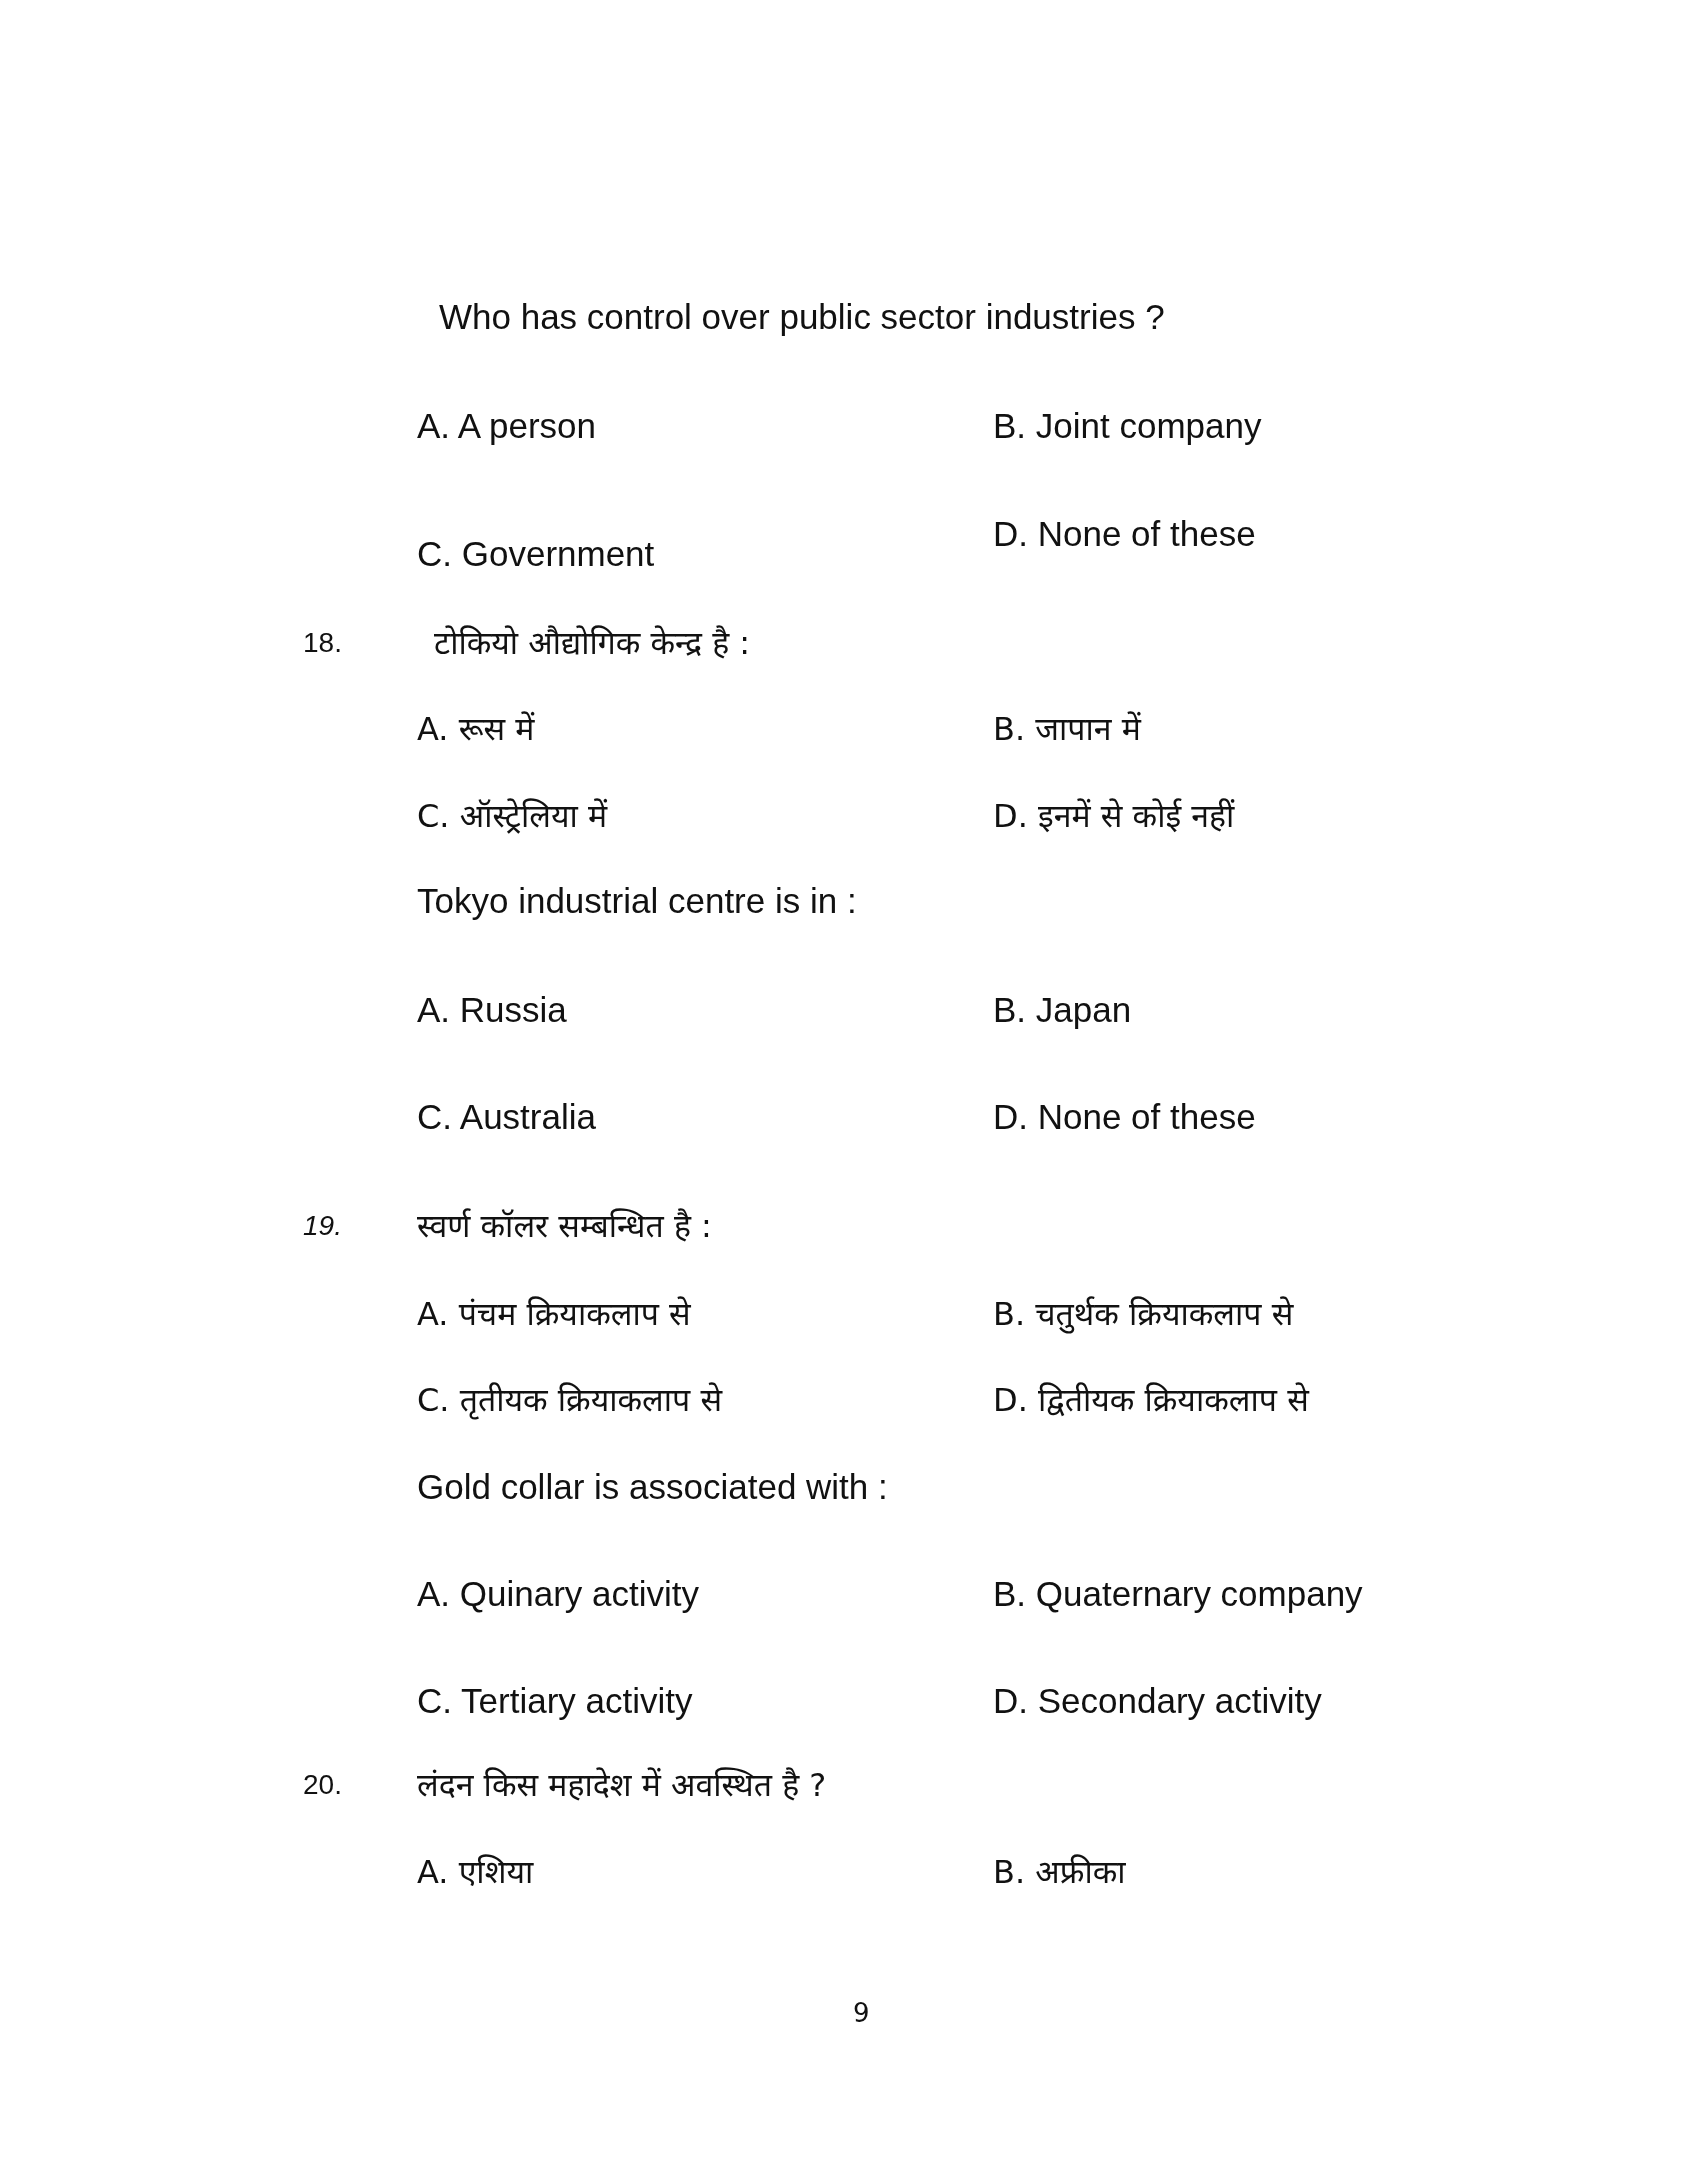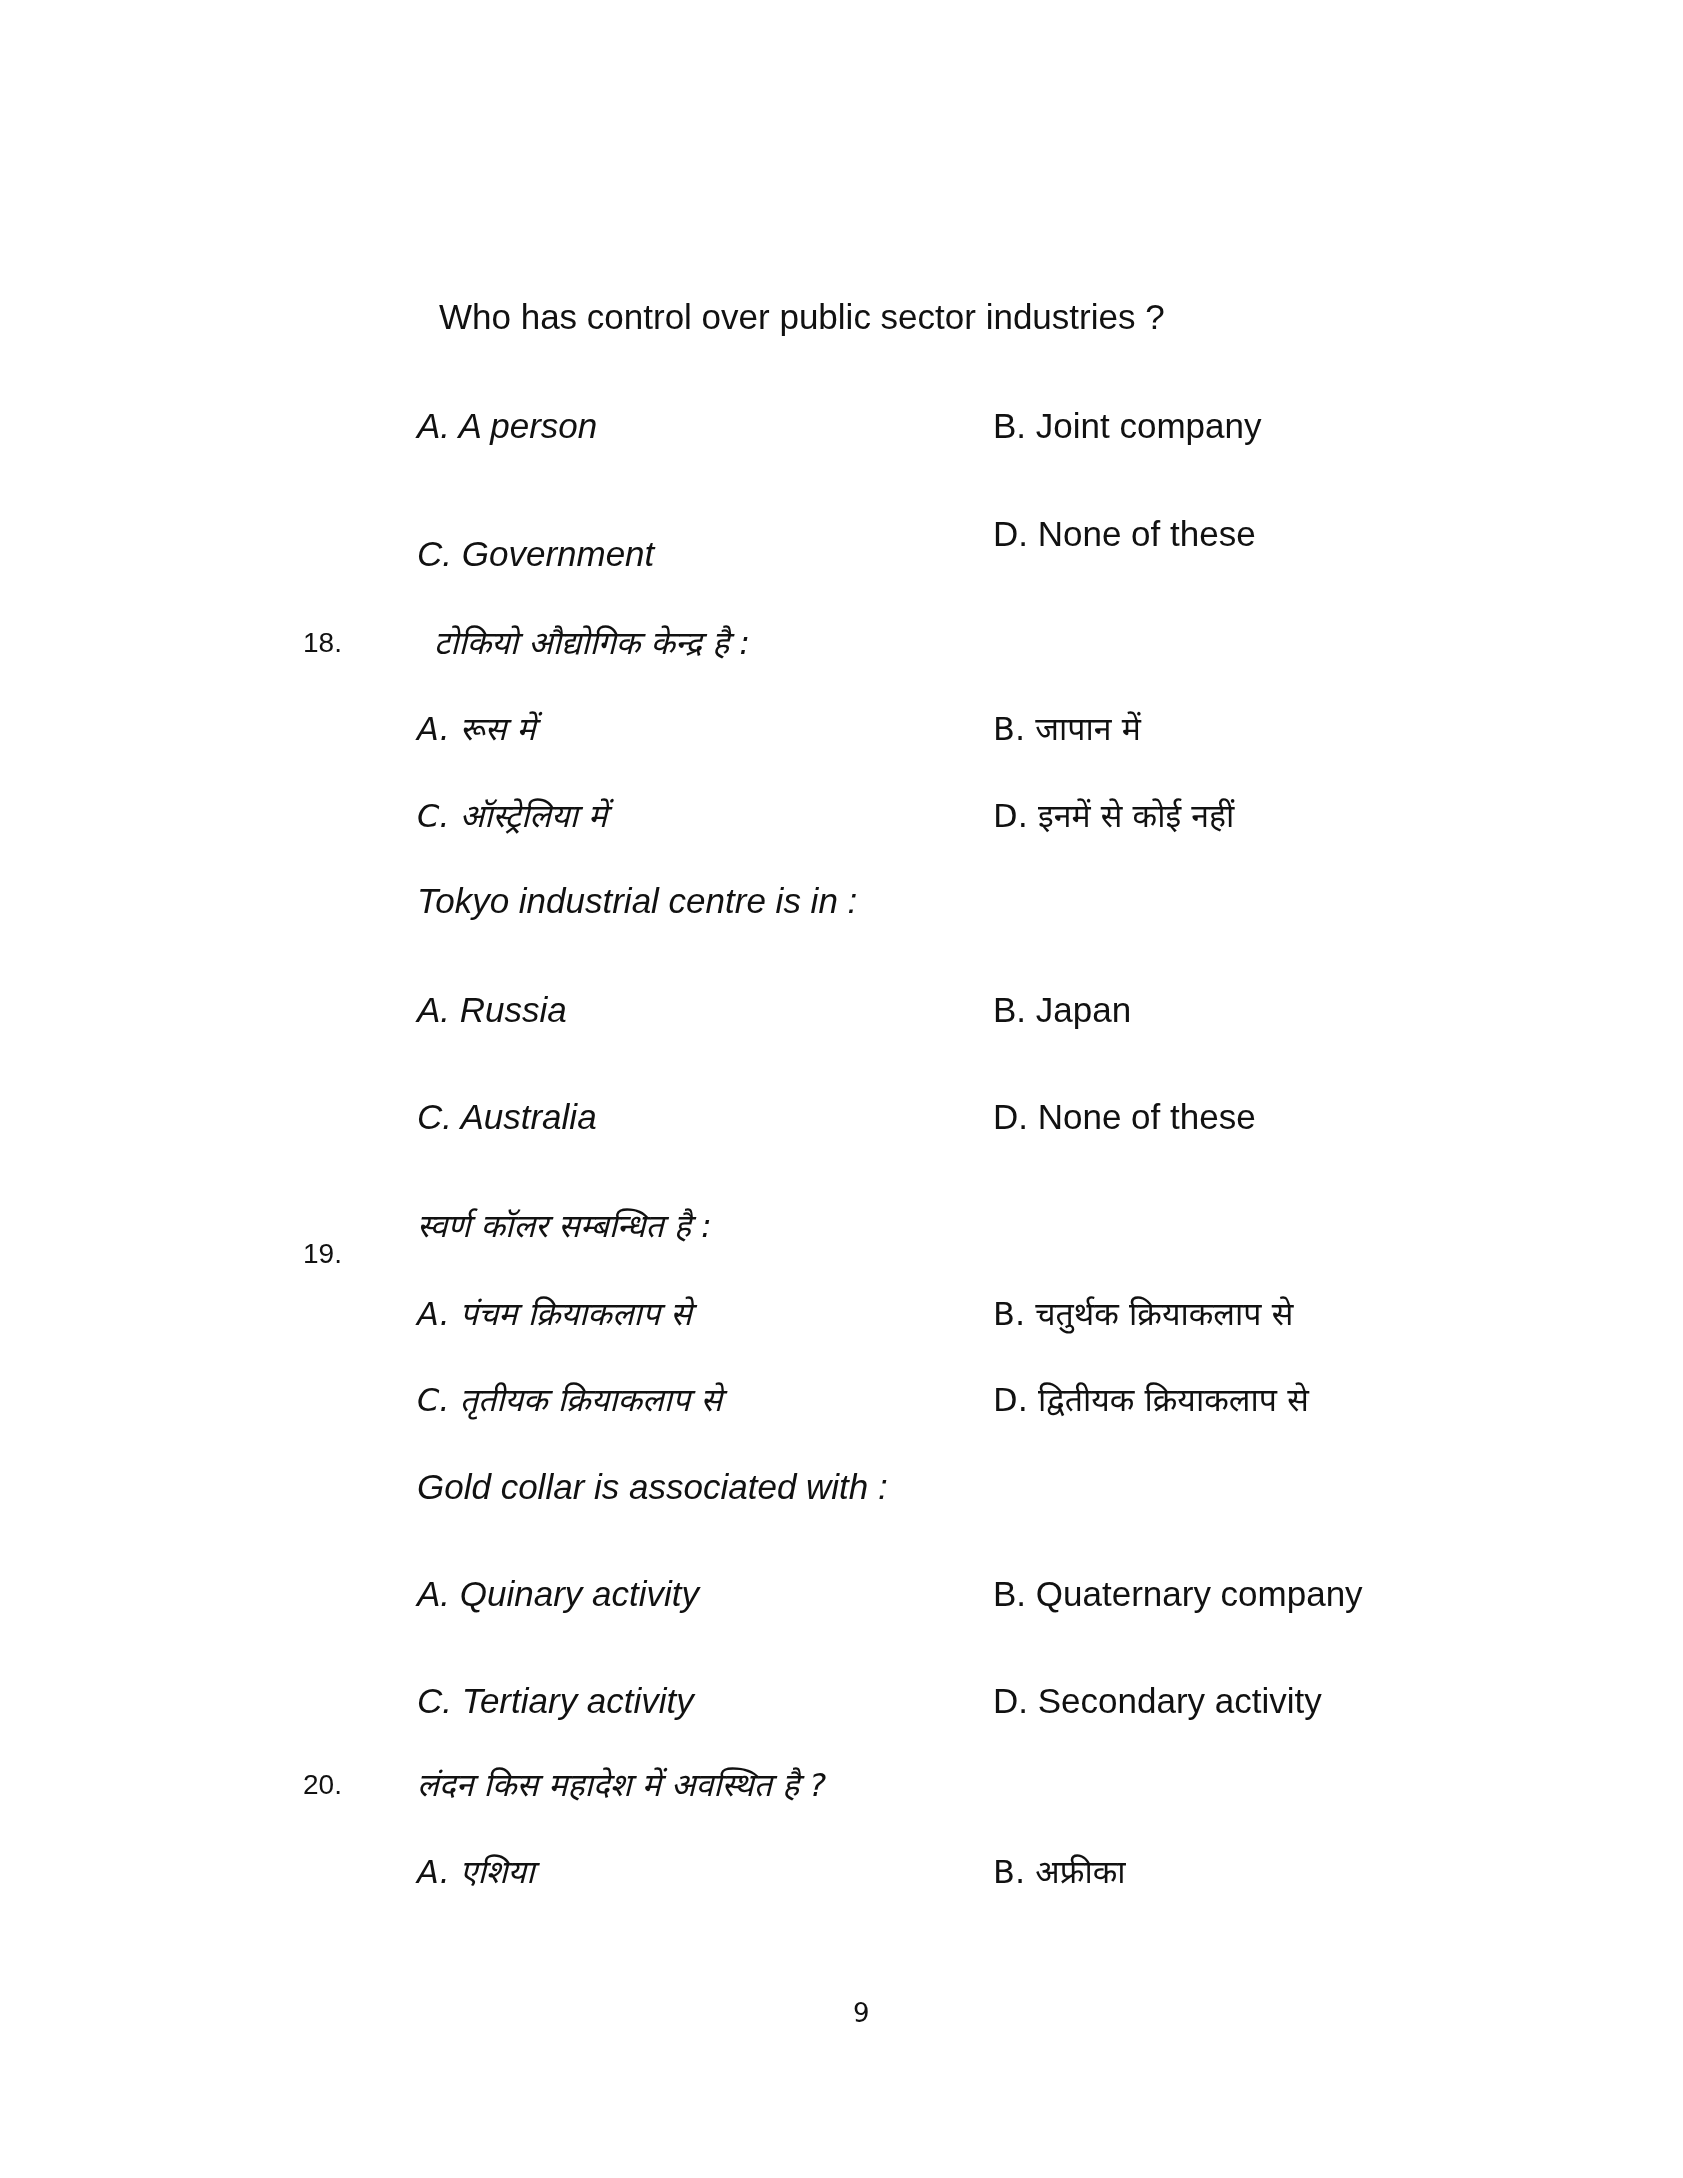--- a/index.html
+++ b/index.html
@@ -1,21 +1,21 @@
 <!DOCTYPE html>
 <html><head>
 <meta charset="utf-8">
 <style>
   html, body { margin:0; padding:0; }
   body { width:1683px; height:2178px; background:#ffffff; position:relative; overflow:hidden;
          font-family:"Liberation Sans", "DejaVu Sans", sans-serif; color:#111; }
   .line { position:absolute; font-size:35px; line-height:44px; white-space:nowrap; transform:translateY(-50%); }
   .num { position:absolute; font-size:28px; line-height:40px; transform:translateY(-50%); left:303px; }
   .hi { font-family:"DejaVu Sans", sans-serif; font-size:32px; }
-  .colA { left:417px;font-style:italic; }
+  .colA { left:417px; }
   .colB { left:993px; }
   .pagenum { position:absolute; left:853px; top:1998px; font-size:26px; font-family:"DejaVu Sans", sans-serif; }
 </style>
 </head>
 <body>
 
 <div class="line" style="left:439px; top:317px;">Who has control over public sector industries ?</div>
 <div class="line colA" style="top:426px;">A. A person</div>
 <div class="line colB" style="top:426px;">B. Joint company</div>
 <div class="line colA" style="top:534px;margin-top:20px;">C. Government</div>
@@ -26,21 +26,21 @@
 <div class="line colA hi" style="top:729px;">A. रूस में</div>
 <div class="line colB hi" style="top:729px;">B. जापान में</div>
 <div class="line colA hi" style="top:816px;text-align:center;">C. ऑस्ट्रेलिया में</div>
 <div class="line colB hi" style="top:816px;">D. इनमें से कोई नहीं</div>
 <div class="line colA" style="top:901px;">Tokyo industrial centre is in :</div>
 <div class="line colA" style="top:1010px;text-align:right;">A. Russia</div>
 <div class="line colB" style="top:1010px;">B. Japan</div>
 <div class="line colA" style="top:1117px;">C. Australia</div>
 <div class="line colB" style="top:1117px;">D. None of these</div>
 
-<div class="num" style="top:1254px;">19.</div>
+<div class="num" style="top:1226px;font-style:italic;">19.</div>
 <div class="line colA hi" style="top:1226px;">स्वर्ण कॉलर सम्बन्धित है :</div>
 <div class="line colA hi" style="top:1314px;">A. पंचम क्रियाकलाप से</div>
 <div class="line colB hi" style="top:1314px;">B. चतुर्थक क्रियाकलाप से</div>
 <div class="line colA hi" style="top:1400px;">C. तृतीयक क्रियाकलाप से</div>
 <div class="line colB hi" style="top:1400px;">D. द्वितीयक क्रियाकलाप से</div>
 <div class="line colA" style="top:1487px;">Gold collar is associated with :</div>
 <div class="line colA" style="top:1594px;">A. Quinary activity</div>
 <div class="line colB" style="top:1594px;">B. Quaternary company</div>
 <div class="line colA" style="top:1701px;">C. Tertiary activity</div>
 <div class="line colB" style="top:1701px;">D. Secondary activity</div>

